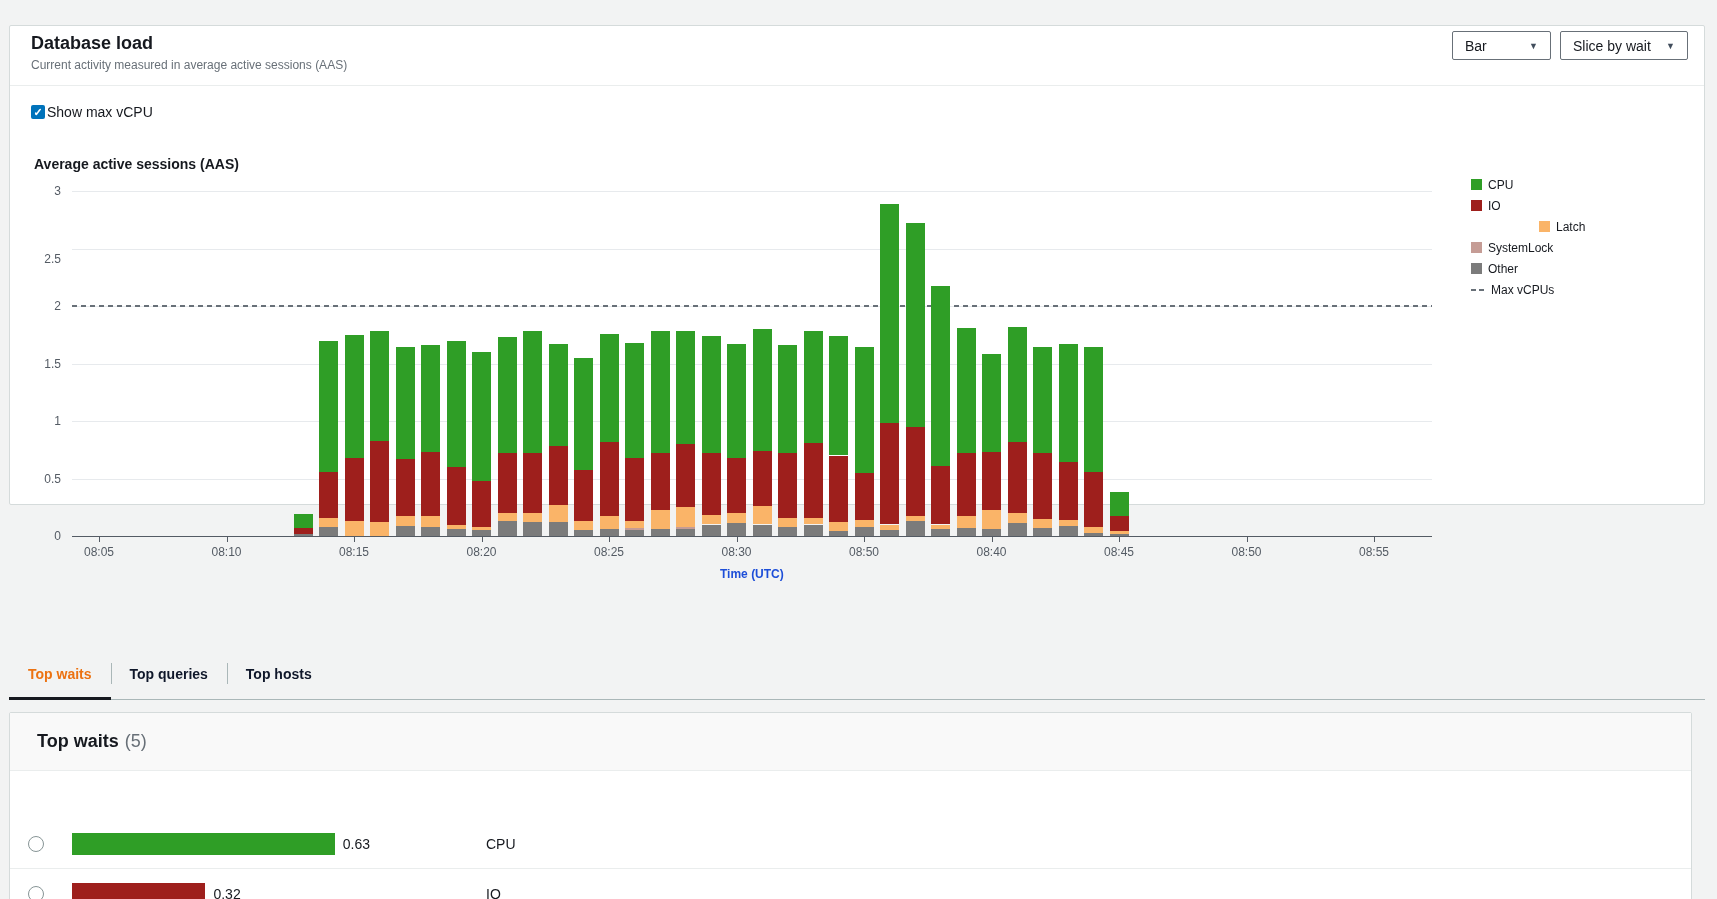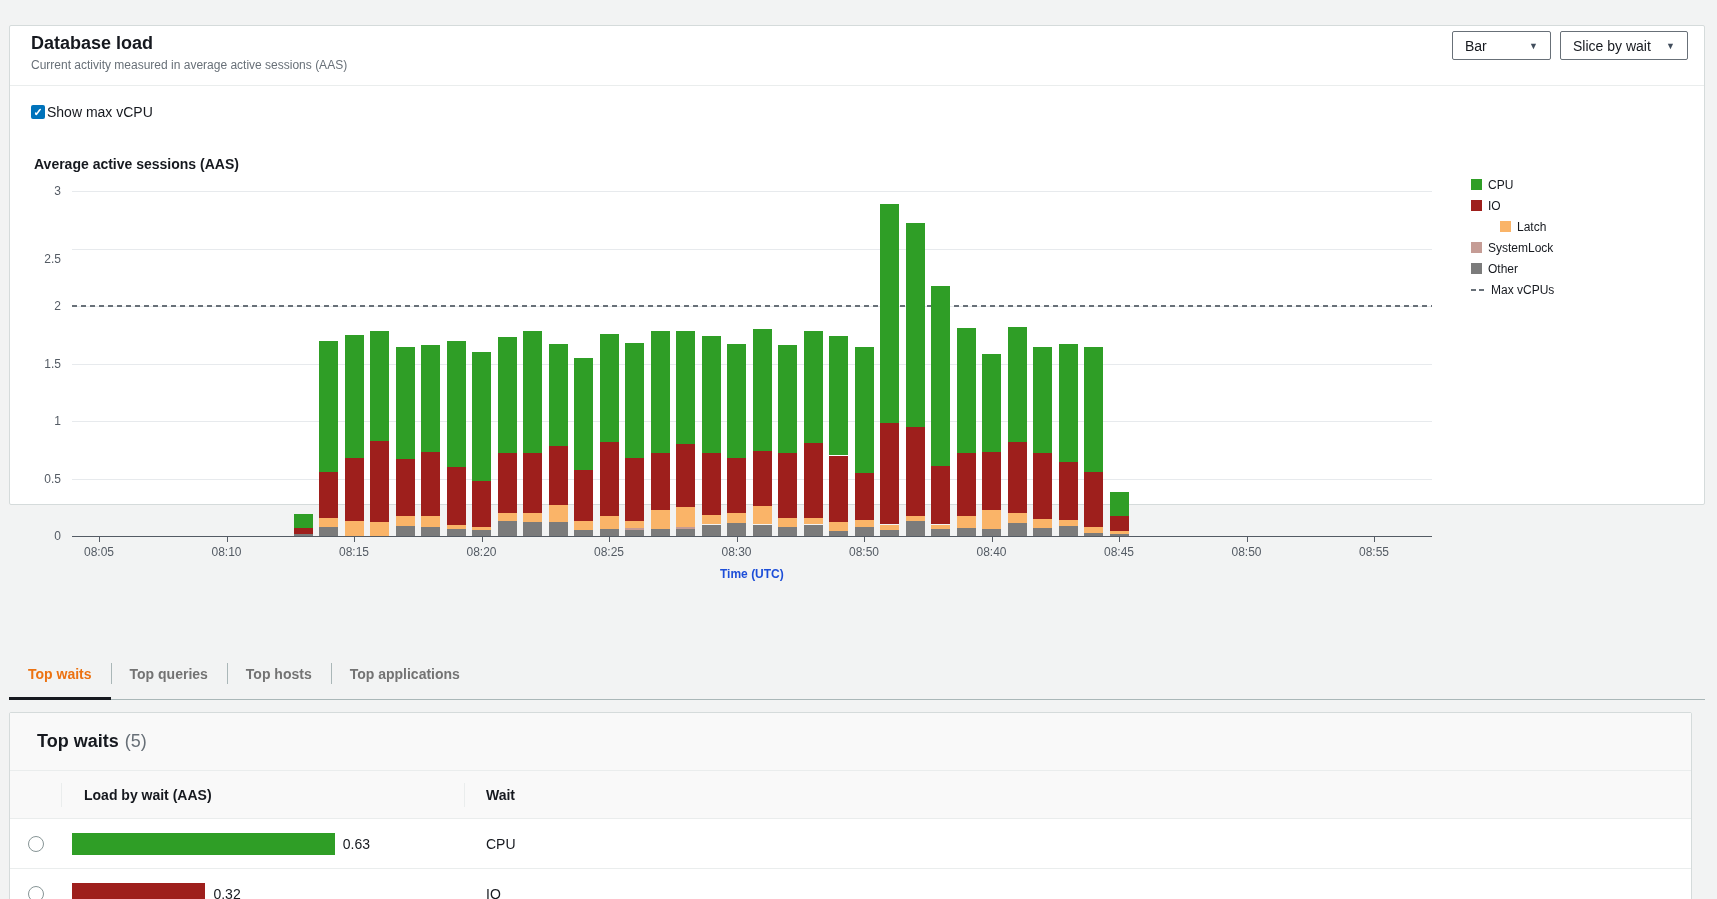--- a/index.html
+++ b/index.html
@@ -61,21 +61,21 @@
     background: repeating-linear-gradient(to right, #687078 0 5px, transparent 5px 8px);
   }
   #chart .legend-label { font-size: 12px; color: #16191f; }
   
   #tabs {
     position: absolute; left: 9px; top: 648px; width: 1696px; height: 52px;
     display: flex; border-bottom: 1px solid #aab7b8;
   }
   .tab {
     position: relative; display: flex; align-items: center;
-    padding: 0 19px; font-size: 14px; font-weight: 700; color: #737373; cursor: pointer;
+    padding: 0 19px; font-size: 14px; font-weight: 700; color: #0f172a; cursor: pointer;
     white-space: nowrap;
   }
   .tab + .tab::before {
     content: ''; position: absolute; left: 0; top: 15px; bottom: 15px; width: 1px; background: #aab7b8;
   }
   .tab.active { color: #ec7211; }
   .tab.active::after {
     content: ''; position: absolute; left: 0; right: 0; bottom: -1px; height: 3px; background: #16191f;
   }
   
@@ -303,21 +303,21 @@
       <div class="xlabel" style="left: 1342px; top: 519px;">08:55</div>
       <div class="axis-caption" style="top: 541px; left: 710px;">Time (UTC)</div>
       <div class="legend-item" style="left: 1461px; top: 148px;">
         <div class="legend-swatch" style="background: rgb(47, 158, 38);"></div>
         <div class="legend-label">CPU</div>
       </div>
       <div class="legend-item" style="left: 1461px; top: 169px;">
         <div class="legend-swatch" style="background: rgb(158, 31, 28);"></div>
         <div class="legend-label">IO</div>
       </div>
-      <div class="legend-item" style="left: 1490px; top: 190px;">
+      <div class="legend-item" style="left: 1529px; top: 190px;">
         <div class="legend-swatch" style="background: rgb(250, 180, 104);"></div>
         <div class="legend-label">Latch</div>
       </div>
       <div class="legend-item" style="left: 1461px; top: 211px;">
         <div class="legend-swatch" style="background: rgb(197, 156, 149);"></div>
         <div class="legend-label">SystemLock</div>
       </div>
       <div class="legend-item" style="left: 1461px; top: 232px;">
         <div class="legend-swatch" style="background: rgb(123, 123, 123);"></div>
         <div class="legend-label">Other</div>
@@ -326,33 +326,26 @@
         <div class="legend-dash"></div>
         <div class="legend-label">Max vCPUs</div>
       </div>
     </div>
 </div>
 
 <div id="tabs">
     <div class="tab active">Top waits</div>
     <div class="tab">Top queries</div>
     <div class="tab">Top hosts</div>
-    <div class="tab">Top applications</div>
   </div>
 
 <div class="card" id="bottom-card">
   <div class="panel-header">
     <span class="panel-title">Top waits</span>
     <span class="panel-count">(5)</span>
-  </div>
-  <div class="thead">
-    <div class="th-div" style="left:51px"></div>
-    <div class="th-div" style="left:454px"></div>
-    <div class="th th-load">Load by wait (AAS)</div>
-    <div class="th th-wait">Wait</div>
   </div>
   <div id="tbody">
       <div class="trow">
         <div class="radio"></div>
         <div class="loadbar" style="width: 262.71px; background: rgb(47, 158, 38);"></div>
         <div class="loadval" style="left: 332.71px;">0.63</div>
         <div class="waitname">CPU</div>
       </div>
       <div class="trow">
         <div class="radio"></div>

